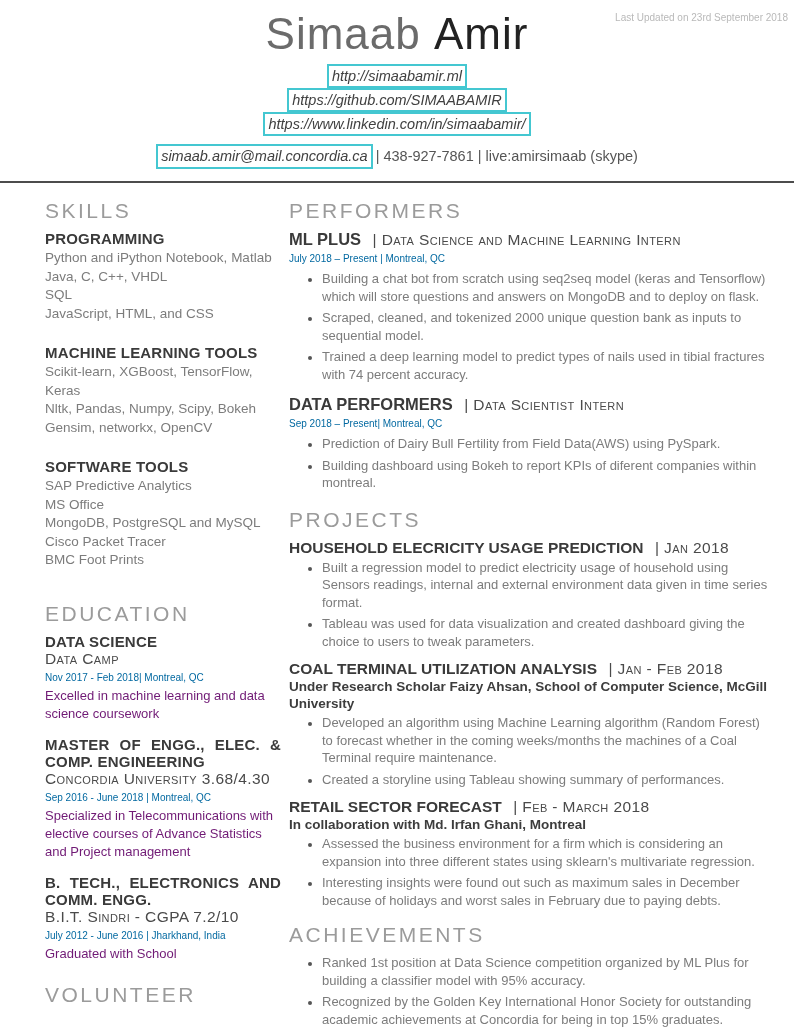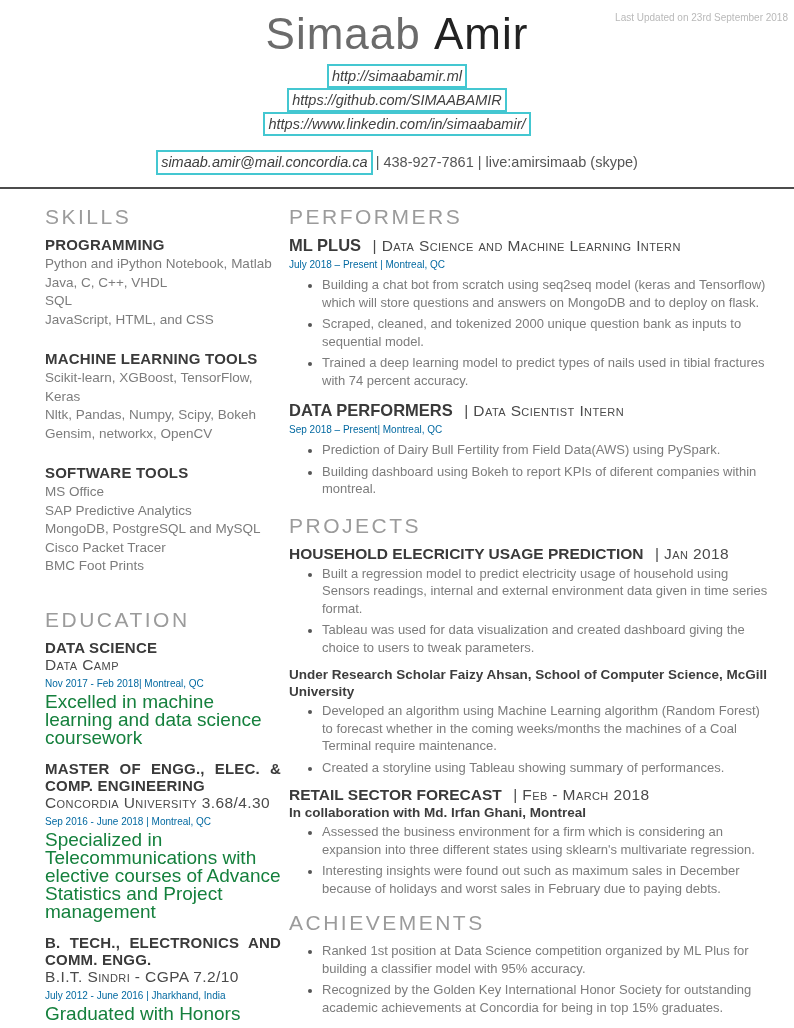--- a/index.html
+++ b/index.html
@@ -9,36 +9,36 @@
   
   .header { position:relative; text-align:center; padding-top:8px; }
   .last-updated { position:absolute; top:12px; right:6px; font-size:10px; color:#b9b9b9; }
   .name { font-size:44px; line-height:52px; letter-spacing:1px; }
   .name .first { font-weight:200; color:#6b6b6b; }
   .name .last  { font-weight:500; color:#222; }
   .links { margin-top:4px; }
   .links div { line-height:20px; }
   .boxlink { display:inline-block; border:2px solid #44c7d1; padding:0 3px;
     font-size:14.5px; color:#404040; text-decoration:none; background:#fff;font-style:italic; }
-  .contact { margin-top:14px; font-size:14.5px; color:#555; line-height:21px; }
+  .contact { margin-top:8px; font-size:14.5px; color:#555; line-height:21px; }
   .contact .rest { margin-left:3px; }
   .rule { height:2px; background:#4c4c4c; margin-top:12px; }
 
   
   .main { display:flex; padding:16px 24px 0 45px; gap:8px; }
   .col-left  { flex:0 0 236px; max-width:236px; }
   .col-right { flex:1; min-width:0; }
 
   .sec-title { font-size:21px; font-weight:300; color:#9b9b9b; letter-spacing:2.5px;
     margin-bottom:7px; }
   .subhead { font-size:15px; font-weight:700; color:#3a3a3a; letter-spacing:0.2px; }
   .justify { text-align:justify; }
   .sc { font-variant:small-caps; font-size:15.5px; color:#4a4a4a; letter-spacing:0.4px; }
   .dates { font-size:10px; color:#0369a1; line-height:19px; }
-  .note  { font-size:19px; color:#15803d; line-height:18px; }
+  .note  { font-size:13px; color:#701a75; line-height:18px; }
 
   .skill-group { margin-bottom:21px; }
   .skill-group .subhead { margin-bottom:2px; }
   .skill-line { font-size:13.5px; color:#7c7c7c; line-height:18.5px; }
 
   .edu-block { margin-top:32px; }
   .edu-entry { margin-bottom:13px; }
   .vol-block { margin-top:20px; }
 
   ul.bullets { list-style:disc; padding-left:33px; margin:2px 0 10px 0; }
@@ -92,22 +92,22 @@
 
     <div class="skill-group">
       <div class="subhead">MACHINE LEARNING TOOLS</div>
       <div class="skill-line">Scikit-learn, XGBoost, TensorFlow, Keras</div>
       <div class="skill-line">Nltk, Pandas, Numpy, Scipy, Bokeh</div>
       <div class="skill-line">Gensim, networkx, OpenCV</div>
     </div>
 
     <div class="skill-group">
       <div class="subhead">SOFTWARE TOOLS</div>
+      <div class="skill-line">SAP Predictive Analytics</div>
       <div class="skill-line">MS Office</div>
-      <div class="skill-line">SAP Predictive Analytics</div>
       <div class="skill-line">MongoDB, PostgreSQL and MySQL</div>
       <div class="skill-line">Cisco Packet Tracer</div>
       <div class="skill-line">BMC Foot Prints</div>
     </div>
 
     <div class="edu-block">
       <div class="sec-title">EDUCATION</div>
 
       <div class="edu-entry">
         <div class="subhead justify">DATA SCIENCE</div>
@@ -120,21 +120,21 @@
         <div class="subhead justify">MASTER OF ENGG., ELEC. &amp; COMP. ENGINEERING</div>
         <div class="sc">Concordia University 3.68/4.30</div>
         <div class="dates">Sep 2016 - June 2018 | Montreal, QC</div>
         <div class="note">Specialized in Telecommunications with elective courses of Advance Statistics and Project management</div>
       </div>
 
       <div class="edu-entry">
         <div class="subhead justify">B. TECH., ELECTRONICS AND COMM. ENGG.</div>
         <div class="sc">B.I.T. Sindri - CGPA 7.2/10</div>
         <div class="dates">July 2012 - June 2016 | Jharkhand, India</div>
-        <div class="note">Graduated with Honors</div>
+        <div class="note">Graduated with School</div>
       </div>
     </div>
 
     <div class="vol-block">
       <div class="sec-title">VOLUNTEER</div>
 
     </div>
   </div>
 
   <div class="col-right">
@@ -173,20 +173,24 @@
         <span class="pname">HOUSEHOLD ELECRICITY USAGE PREDICTION</span>
         <span class="sc pdate">| Jan 2018</span>
       </div>
       <ul class="bullets">
         <li>Built a regression model to predict electricity usage of household using Sensors readings, internal and external environment data given in time series format.</li>
         <li>Tableau was used for data visualization and created dashboard giving the choice to users to tweak parameters.</li>
       </ul>
     </div>
 
     <div class="proj">
+      <div class="proj-head">
+        <span class="pname">COAL TERMINAL UTILIZATION ANALYSIS</span>
+        <span class="sc pdate">| Jan - Feb 2018</span>
+      </div>
       <div class="proj-sub">Under Research Scholar Faizy Ahsan, School of Computer Science, McGill University</div>
       <ul class="bullets">
         <li>Developed an algorithm using Machine Learning algorithm (Random Forest) to forecast whether in the coming weeks/months the machines of a Coal Terminal require maintenance.</li>
         <li>Created a storyline using Tableau showing summary of performances.</li>
       </ul>
     </div>
 
     <div class="proj">
       <div class="proj-head">
         <span class="pname">RETAIL SECTOR FORECAST</span>

